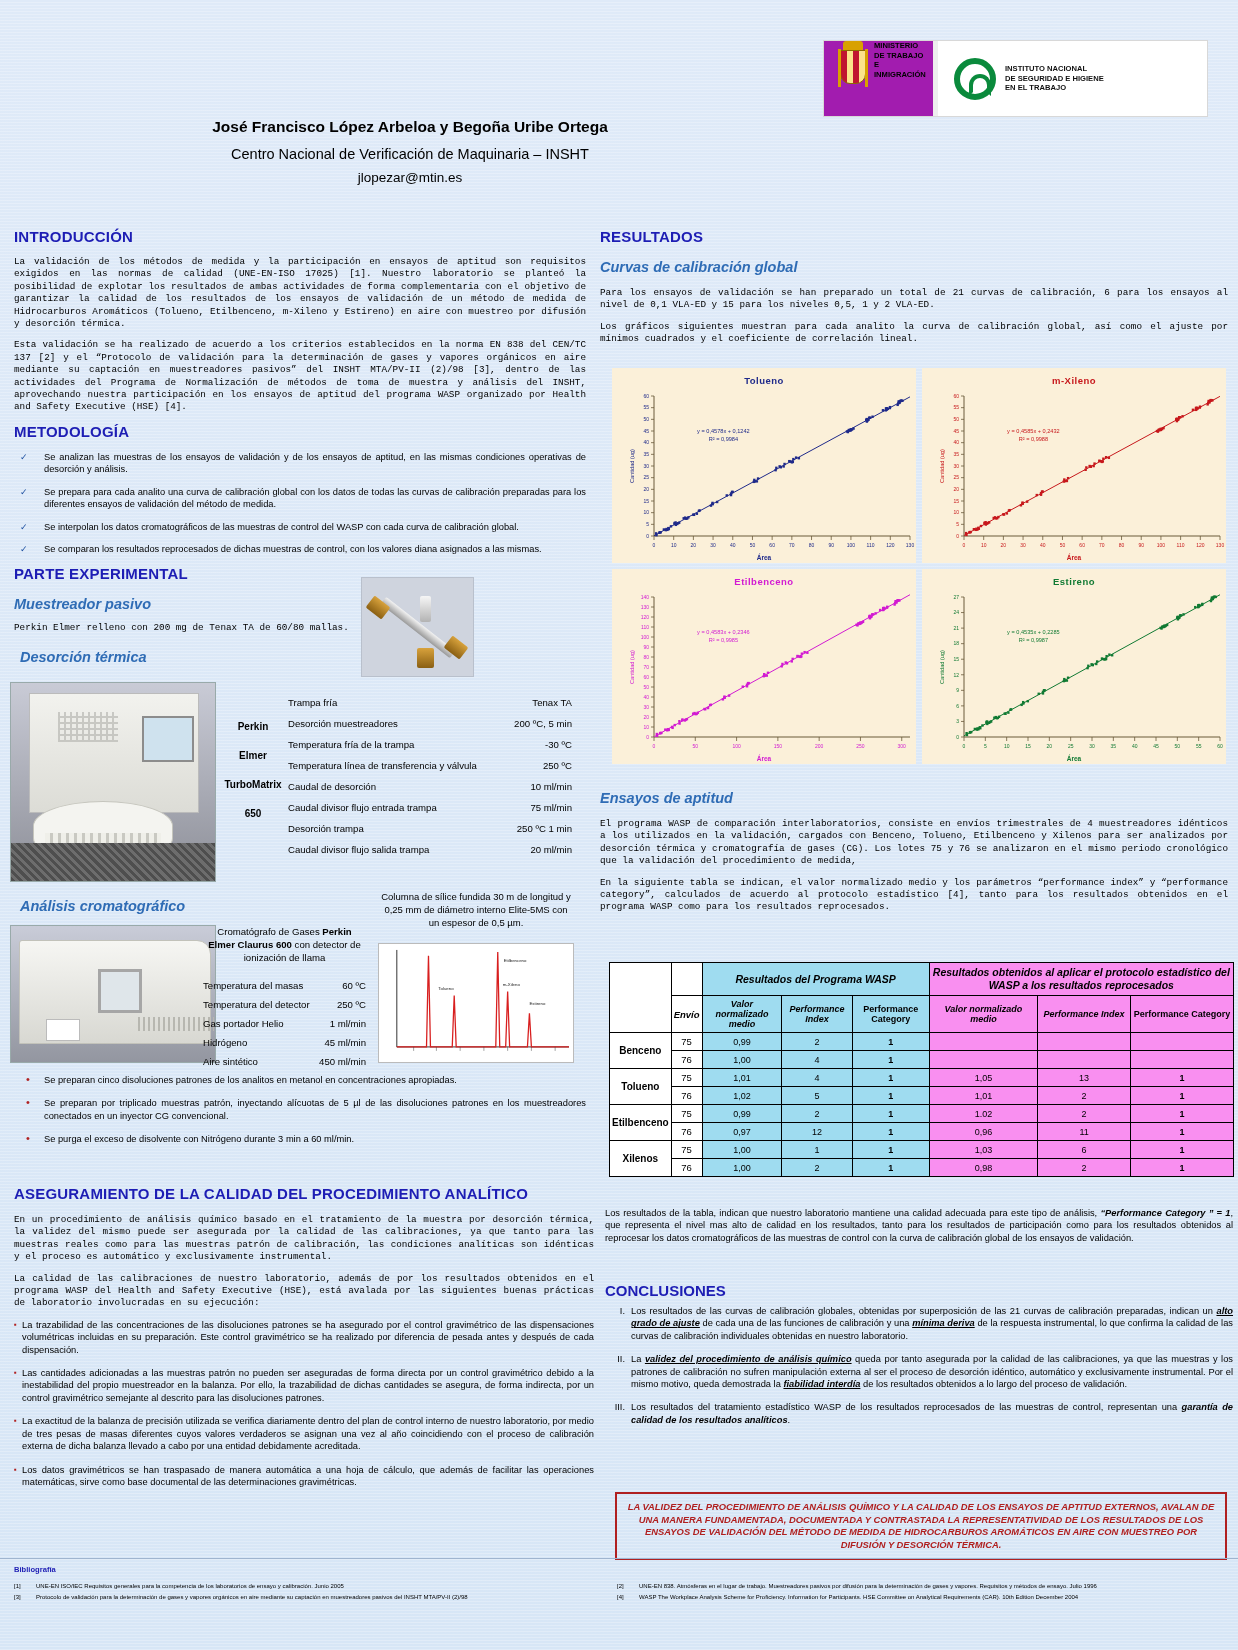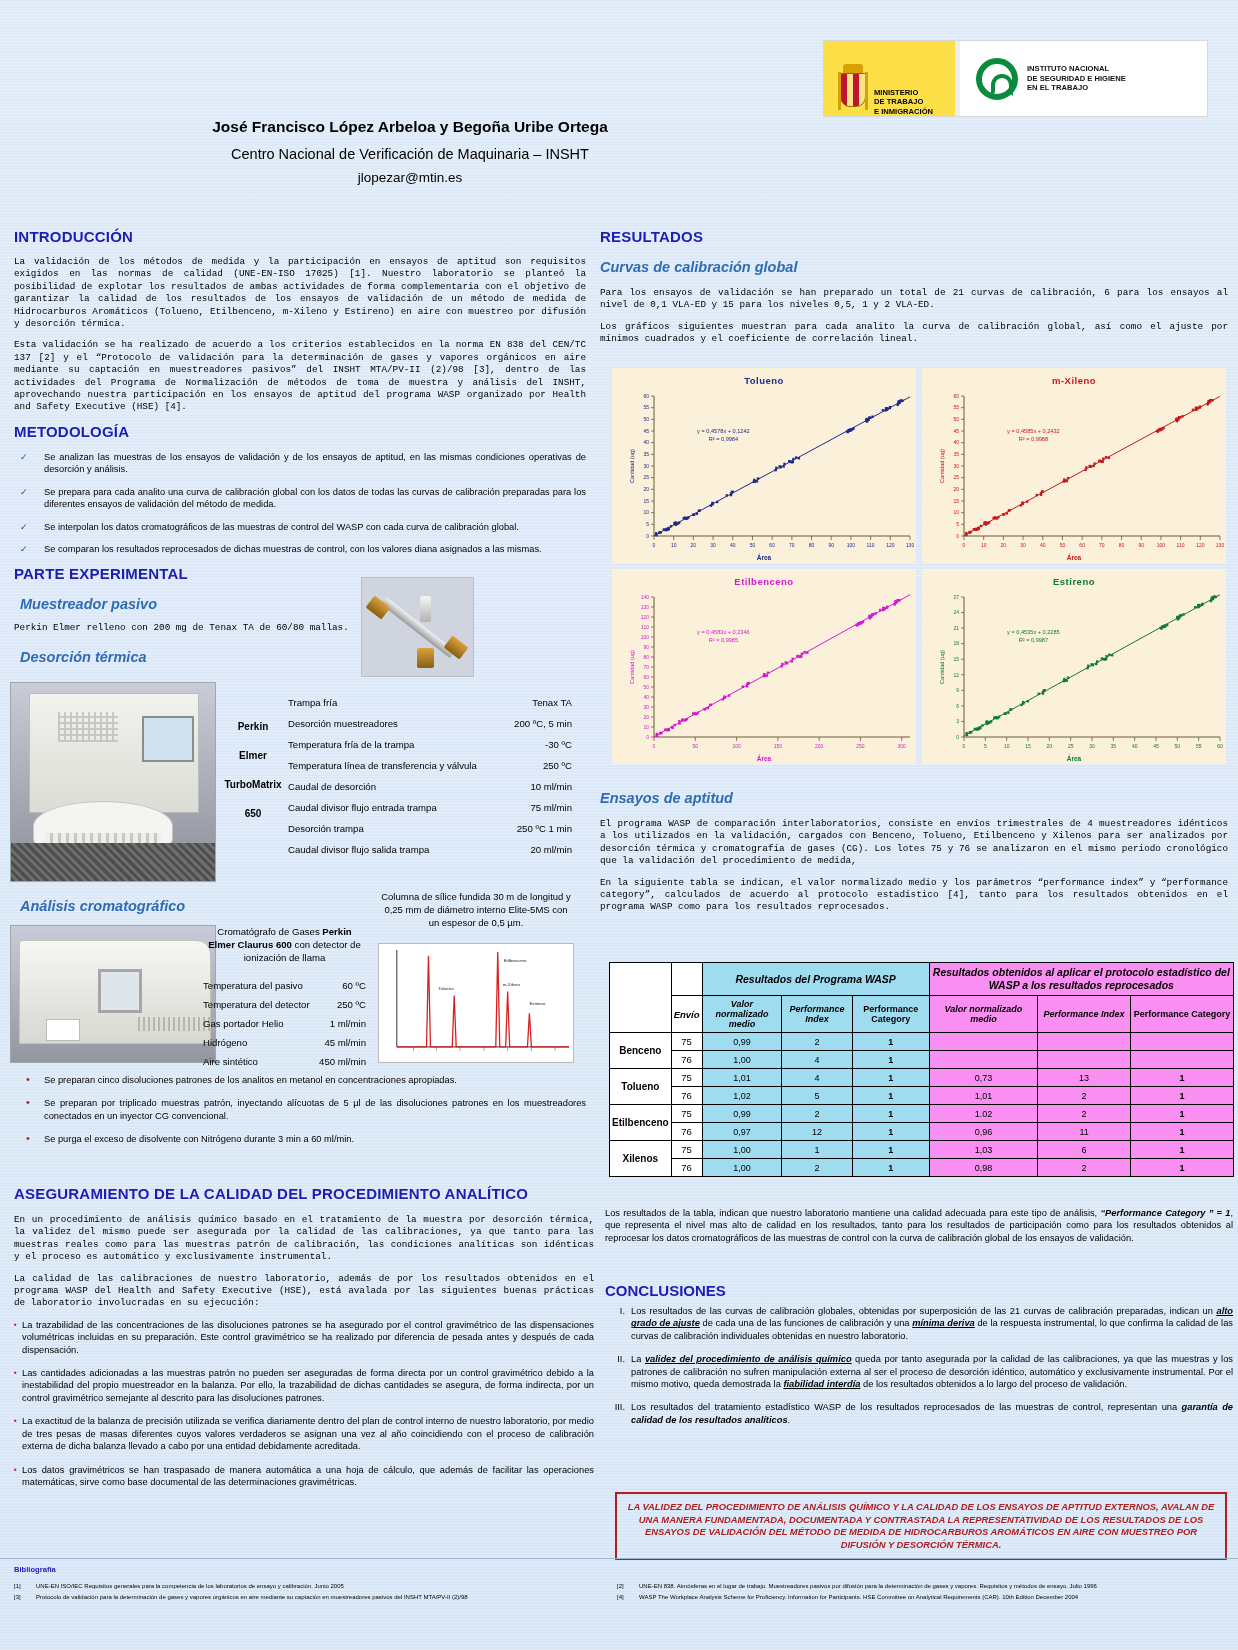--- a/index.html
+++ b/index.html
@@ -24,22 +24,22 @@
     text-align:center; color:#1d1db4; font-weight:bold; font-size:20.5px; line-height:31px; }
   .authors { position:absolute; left:30px; top:118px; width:760px; text-align:center;
     font-weight:bold; font-size:15.5px; color:#000; }
   .affil { position:absolute; left:30px; top:146px; width:760px; text-align:center;
     font-size:14.5px; color:#000; }
   .email { position:absolute; left:30px; top:170px; width:760px; text-align:center;
     font-size:13.5px; color:#000; }
 
   .logos { position:absolute; left:823px; top:40px; width:385px; height:77px;
      display:flex; background:#fff; border:1px solid #d8d8d8; }
-  .logo-min { width:131px; background:#fde047; position:relative; display:flex;
-     align-items:flex-end; }
+  .logo-min { width:109px; background:#a21caf; position:relative; display:flex;
+     align-items:flex-start; }
   .shield { width:30px; height:52px; margin-left:14px; position:relative; }
   .shield .crown { position:absolute; left:5px; top:0; width:20px; height:9px;
       background:#d8a100; border-radius:3px 3px 0 0; }
   .shield .body { position:absolute; left:2px; top:9px; width:26px; height:34px;
       background:linear-gradient(90deg,#c0152f 0 26%,#fbe38a 26% 50%,#c0152f 50% 74%,#fbe38a 74% 100%);
       border:1px solid #8c6d00; border-radius:0 0 10px 10px; }
   .shield .pillars { position:absolute; left:0; top:8px; width:30px; height:38px;
       border-left:3px solid #d8a100; border-right:3px solid #d8a100; }
   .min-text { font-size:7.6px; line-height:9.5px; color:#000; margin-left:6px; font-weight:bold; }
   .logo-insht { flex:1; background:#fff; display:flex; align-items:center; padding-left:16px;
@@ -224,21 +224,21 @@
 
     <h2 class="sec mt">METODOLOGÍA</h2>
     <ul class="checks">
       <li>Se analizan las muestras de los ensayos de validación y de los ensayos de aptitud, en las mismas condiciones operativas de desorción y análisis.</li>
       <li>Se prepara para cada analito una curva de calibración global con los datos de todas las curvas de calibración preparadas para los diferentes ensayos de validación del método de medida.</li>
       <li>Se interpolan los datos cromatográficos de las muestras de control del WASP con cada curva de calibración global.</li>
       <li>Se comparan los resultados reprocesados de dichas muestras de control, con los valores diana asignados a las mismas.</li>
     </ul>
 
     <h2 class="sec">PARTE EXPERIMENTAL</h2>
-    <h3 class="sub" style="margin-top:14px;margin-left:6px;">Muestreador  pasivo</h3>
+    <h3 class="sub" style="margin-top:14px;">Muestreador  pasivo</h3>
     <p class="body" style="text-align:left">Perkin Elmer relleno con 200 mg de Tenax TA de 60/80 mallas.</p>
     <h3 class="sub" style="margin-top:14px;margin-left:6px;">Desorción térmica</h3>
   </div>
 
   <div class="img-sampler">
     <div class="rodA"></div>
       <div class="brassA"></div>
       <div class="brassB"></div>
     <div class="capA"></div>
       <div class="brassC"></div>
@@ -305,21 +305,21 @@
         <div class="gc-vent"></div>
       </div>
   </div>
 
   <div class="chroma-head">
     <span>Cromatógrafo de Gases </span><b>Perkin Elmer Claurus 600</b><span> con detector de ionización de llama</span>
   </div>
 
   <div class="gc-params">
     <div class="row">
-        <span>Temperatura del pasivo</span>
+        <span>Temperatura del masas</span>
         <span>60 ºC</span>
       </div>
     <div class="row">
         <span>Temperatura del detector</span>
         <span>250 ºC</span>
       </div>
     <div class="row">
         <span>Gas portador Helio</span>
         <span>1 ml/min</span>
       </div>
@@ -1065,21 +1065,21 @@
       <td class="c-p"></td>
       <td class="c-p"></td>
       <td class="c-p sub-b"></td>
     </tr>
     <tr>
       <td class="an" rowspan="2">Tolueno</td>
       <td class="env">75</td>
       <td class="c-b">1,01</td>
       <td class="c-b">4</td>
       <td class="c-b sub-b">1</td>
-      <td class="c-p">0,73</td>
+      <td class="c-p">1,05</td>
       <td class="c-p">13</td>
       <td class="c-p sub-b">1</td>
     </tr>
     <tr>
       <td class="env">76</td>
       <td class="c-b">1,02</td>
       <td class="c-b">5</td>
       <td class="c-b sub-b">1</td>
       <td class="c-p">1,01</td>
       <td class="c-p">2</td>

